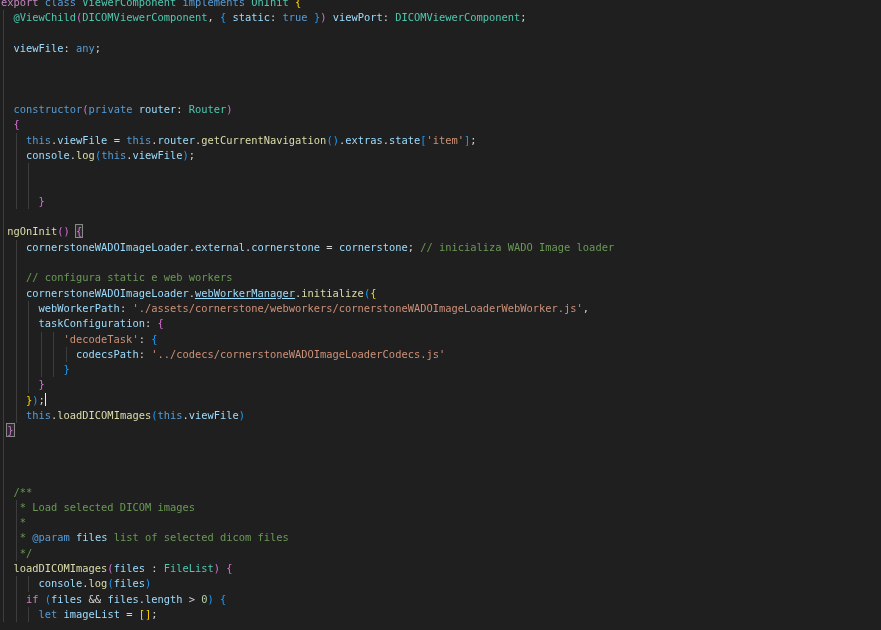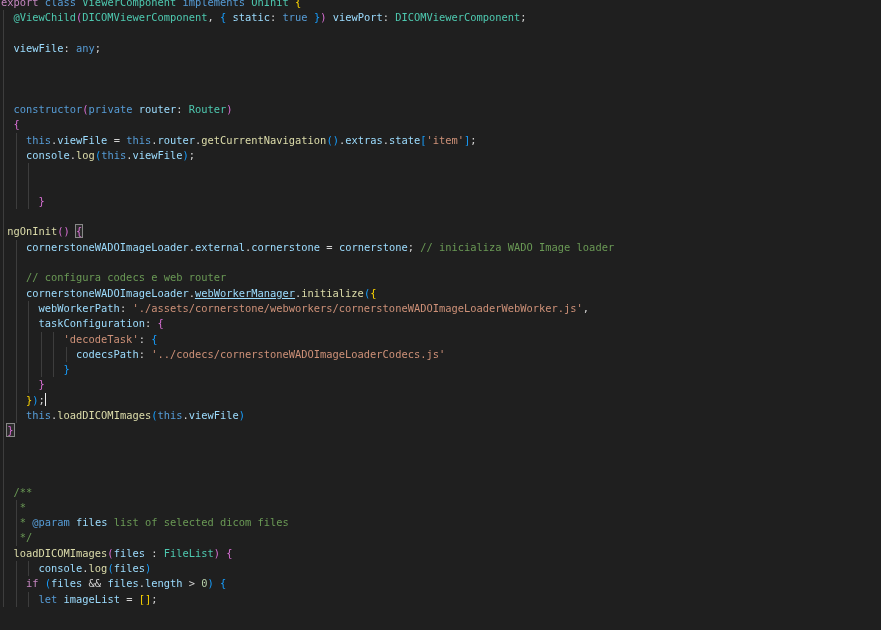--- a/index.html
+++ b/index.html
@@ -34,35 +34,36 @@
       <div class="ln" style="height: 15.3px; line-height: 15.3px;"><span class="g" style="left: 2px; background: rgb(61, 61, 61);"></span><span class="tok">  </span><span class="tok" style="color: rgb(218, 112, 214);">{</span></div>
       <div class="ln" style="height: 15.3px; line-height: 15.3px;"><span class="g" style="left: 2px; background: rgb(61, 61, 61);"></span><span class="g" style="left: 14.52px; background: rgb(61, 61, 61);"></span><span class="tok">    </span><span class="tok" style="color: rgb(86, 156, 214);">this</span><span class="tok" style="color: rgb(212, 212, 212);">.</span><span class="tok" style="color: rgb(156, 220, 254);">viewFile</span><span class="tok" style="color: rgb(212, 212, 212);"> = </span><span class="tok" style="color: rgb(86, 156, 214);">this</span><span class="tok" style="color: rgb(212, 212, 212);">.</span><span class="tok" style="color: rgb(156, 220, 254);">router</span><span class="tok" style="color: rgb(212, 212, 212);">.</span><span class="tok" style="color: rgb(220, 220, 170);">getCurrentNavigation</span><span class="tok" style="color: rgb(23, 159, 255);">()</span><span class="tok" style="color: rgb(212, 212, 212);">.</span><span class="tok" style="color: rgb(156, 220, 254);">extras</span><span class="tok" style="color: rgb(212, 212, 212);">.</span><span class="tok" style="color: rgb(156, 220, 254);">state</span><span class="tok" style="color: rgb(23, 159, 255);">[</span><span class="tok" style="color: rgb(206, 145, 120);">'item'</span><span class="tok" style="color: rgb(23, 159, 255);">]</span><span class="tok" style="color: rgb(212, 212, 212);">;</span></div>
       <div class="ln" style="height: 15.3px; line-height: 15.3px;"><span class="g" style="left: 2px; background: rgb(61, 61, 61);"></span><span class="g" style="left: 14.52px; background: rgb(61, 61, 61);"></span><span class="tok">    </span><span class="tok" style="color: rgb(156, 220, 254);">console</span><span class="tok" style="color: rgb(212, 212, 212);">.</span><span class="tok" style="color: rgb(220, 220, 170);">log</span><span class="tok" style="color: rgb(23, 159, 255);">(</span><span class="tok" style="color: rgb(86, 156, 214);">this</span><span class="tok" style="color: rgb(212, 212, 212);">.</span><span class="tok" style="color: rgb(156, 220, 254);">viewFile</span><span class="tok" style="color: rgb(23, 159, 255);">)</span><span class="tok" style="color: rgb(212, 212, 212);">;</span></div>
       <div class="ln" style="height: 15.3px; line-height: 15.3px;"><span class="g" style="left: 2px; background: rgb(61, 61, 61);"></span><span class="g" style="left: 14.52px; background: rgb(61, 61, 61);"></span><span class="g" style="left: 27.04px; background: rgb(61, 61, 61);"></span></div>
       <div class="ln" style="height: 15.3px; line-height: 15.3px;"><span class="g" style="left: 2px; background: rgb(61, 61, 61);"></span><span class="g" style="left: 14.52px; background: rgb(61, 61, 61);"></span><span class="g" style="left: 27.04px; background: rgb(61, 61, 61);"></span></div>
       <div class="ln" style="height: 15.3px; line-height: 15.3px;"><span class="g" style="left: 2px; background: rgb(61, 61, 61);"></span><span class="g" style="left: 14.52px; background: rgb(61, 61, 61);"></span><span class="g" style="left: 27.04px; background: rgb(61, 61, 61);"></span><span class="tok">      </span><span class="tok" style="color: rgb(218, 112, 214);">}</span></div>
       <div class="ln" style="height: 15.3px; line-height: 15.3px;"><span class="g" style="left: 2px; background: rgb(61, 61, 61);"></span></div>
       <div class="ln" style="height: 15.3px; line-height: 15.3px;"><span class="g" style="left: 2px; background: rgb(61, 61, 61);"></span><span class="tok"> </span><span class="tok" style="color: rgb(220, 220, 170);">ngOnInit</span><span class="tok" style="color: rgb(218, 112, 214);">()</span><span class="tok" style="color: rgb(212, 212, 212);"> </span><span class="tok bx" style="color: rgb(218, 112, 214);">{</span></div>
       <div class="ln" style="height: 15.3px; line-height: 15.3px;"><span class="g" style="left: 2px; background: rgb(61, 61, 61);"></span><span class="g" style="left: 14.52px; background: rgb(61, 61, 61);"></span><span class="tok">    </span><span class="tok" style="color: rgb(156, 220, 254);">cornerstoneWADOImageLoader</span><span class="tok" style="color: rgb(212, 212, 212);">.</span><span class="tok" style="color: rgb(156, 220, 254);">external</span><span class="tok" style="color: rgb(212, 212, 212);">.</span><span class="tok" style="color: rgb(156, 220, 254);">cornerstone</span><span class="tok" style="color: rgb(212, 212, 212);"> = </span><span class="tok" style="color: rgb(156, 220, 254);">cornerstone</span><span class="tok" style="color: rgb(212, 212, 212);">; </span><span class="tok" style="color: rgb(106, 153, 85);">// inicializa WADO Image loader</span></div>
       <div class="ln" style="height: 15.3px; line-height: 15.3px;"><span class="g" style="left: 2px; background: rgb(61, 61, 61);"></span><span class="g" style="left: 14.52px; background: rgb(61, 61, 61);"></span></div>
-      <div class="ln" style="height: 15.3px; line-height: 15.3px;"><span class="g" style="left: 2px; background: rgb(61, 61, 61);"></span><span class="g" style="left: 14.52px; background: rgb(61, 61, 61);"></span><span class="tok">    </span><span class="tok" style="color: rgb(106, 153, 85);">// configura codecs e web router</span></div>
+      <div class="ln" style="height: 15.3px; line-height: 15.3px;"><span class="g" style="left: 2px; background: rgb(61, 61, 61);"></span><span class="g" style="left: 14.52px; background: rgb(61, 61, 61);"></span><span class="tok">    </span><span class="tok" style="color: rgb(106, 153, 85);">// configura static e web workers</span></div>
       <div class="ln" style="height: 15.3px; line-height: 15.3px;"><span class="g" style="left: 2px; background: rgb(61, 61, 61);"></span><span class="g" style="left: 14.52px; background: rgb(61, 61, 61);"></span><span class="tok">    </span><span class="tok" style="color: rgb(156, 220, 254);">cornerstoneWADOImageLoader</span><span class="tok" style="color: rgb(212, 212, 212);">.</span><span class="tok und" style="color: rgb(156, 220, 254);">webWorkerManager</span><span class="tok" style="color: rgb(212, 212, 212);">.</span><span class="tok" style="color: rgb(220, 220, 170);">initialize</span><span class="tok" style="color: rgb(23, 159, 255);">(</span><span class="tok" style="color: rgb(255, 215, 0);">{</span></div>
       <div class="ln" style="height: 15.3px; line-height: 15.3px;"><span class="g" style="left: 2px; background: rgb(61, 61, 61);"></span><span class="g" style="left: 14.52px; background: rgb(61, 61, 61);"></span><span class="g" style="left: 27.04px; background: rgb(61, 61, 61);"></span><span class="tok">      </span><span class="tok" style="color: rgb(156, 220, 254);">webWorkerPath</span><span class="tok" style="color: rgb(212, 212, 212);">: </span><span class="tok" style="color: rgb(206, 145, 120);">'./assets/cornerstone/webworkers/cornerstoneWADOImageLoaderWebWorker.js'</span><span class="tok" style="color: rgb(212, 212, 212);">,</span></div>
       <div class="ln" style="height: 15.3px; line-height: 15.3px;"><span class="g" style="left: 2px; background: rgb(61, 61, 61);"></span><span class="g" style="left: 14.52px; background: rgb(61, 61, 61);"></span><span class="g" style="left: 27.04px; background: rgb(61, 61, 61);"></span><span class="tok">      </span><span class="tok" style="color: rgb(156, 220, 254);">taskConfiguration</span><span class="tok" style="color: rgb(212, 212, 212);">: </span><span class="tok" style="color: rgb(218, 112, 214);">{</span></div>
       <div class="ln" style="height: 15.3px; line-height: 15.3px;"><span class="g" style="left: 2px; background: rgb(61, 61, 61);"></span><span class="g" style="left: 14.52px; background: rgb(61, 61, 61);"></span><span class="g" style="left: 27.04px; background: rgb(61, 61, 61);"></span><span class="g" style="left: 39.56px; background: rgb(61, 61, 61);"></span><span class="g" style="left: 52.08px; background: rgb(61, 61, 61);"></span><span class="tok">          </span><span class="tok" style="color: rgb(206, 145, 120);">'decodeTask'</span><span class="tok" style="color: rgb(212, 212, 212);">: </span><span class="tok" style="color: rgb(23, 159, 255);">{</span></div>
       <div class="ln" style="height: 15.3px; line-height: 15.3px;"><span class="g" style="left: 2px; background: rgb(61, 61, 61);"></span><span class="g" style="left: 14.52px; background: rgb(61, 61, 61);"></span><span class="g" style="left: 27.04px; background: rgb(61, 61, 61);"></span><span class="g" style="left: 39.56px; background: rgb(61, 61, 61);"></span><span class="g" style="left: 52.08px; background: rgb(61, 61, 61);"></span><span class="g" style="left: 64.6px; background: rgb(61, 61, 61);"></span><span class="tok">            </span><span class="tok" style="color: rgb(156, 220, 254);">codecsPath</span><span class="tok" style="color: rgb(212, 212, 212);">: </span><span class="tok" style="color: rgb(206, 145, 120);">'../codecs/cornerstoneWADOImageLoaderCodecs.js'</span></div>
       <div class="ln" style="height: 15.3px; line-height: 15.3px;"><span class="g" style="left: 2px; background: rgb(61, 61, 61);"></span><span class="g" style="left: 14.52px; background: rgb(61, 61, 61);"></span><span class="g" style="left: 27.04px; background: rgb(61, 61, 61);"></span><span class="g" style="left: 39.56px; background: rgb(61, 61, 61);"></span><span class="g" style="left: 52.08px; background: rgb(61, 61, 61);"></span><span class="tok">          </span><span class="tok" style="color: rgb(23, 159, 255);">}</span></div>
       <div class="ln" style="height: 15.3px; line-height: 15.3px;"><span class="g" style="left: 2px; background: rgb(61, 61, 61);"></span><span class="g" style="left: 14.52px; background: rgb(61, 61, 61);"></span><span class="g" style="left: 27.04px; background: rgb(61, 61, 61);"></span><span class="tok">      </span><span class="tok" style="color: rgb(218, 112, 214);">}</span></div>
       <div class="ln" style="height: 15.3px; line-height: 15.3px;"><span class="g" style="left: 2px; background: rgb(61, 61, 61);"></span><span class="g" style="left: 14.52px; background: rgb(61, 61, 61);"></span><span class="tok">    </span><span class="tok" style="color: rgb(255, 215, 0);">}</span><span class="tok" style="color: rgb(23, 159, 255);">)</span><span class="tok" style="color: rgb(212, 212, 212);">;</span><span class="cur" style="background: rgb(238, 238, 238);"></span></div>
       <div class="ln" style="height: 15.3px; line-height: 15.3px;"><span class="g" style="left: 2px; background: rgb(61, 61, 61);"></span><span class="g" style="left: 14.52px; background: rgb(61, 61, 61);"></span><span class="tok">    </span><span class="tok" style="color: rgb(86, 156, 214);">this</span><span class="tok" style="color: rgb(212, 212, 212);">.</span><span class="tok" style="color: rgb(220, 220, 170);">loadDICOMImages</span><span class="tok" style="color: rgb(23, 159, 255);">(</span><span class="tok" style="color: rgb(86, 156, 214);">this</span><span class="tok" style="color: rgb(212, 212, 212);">.</span><span class="tok" style="color: rgb(156, 220, 254);">viewFile</span><span class="tok" style="color: rgb(23, 159, 255);">)</span></div>
       <div class="ln" style="height: 15.3px; line-height: 15.3px;"><span class="g" style="left: 2px; background: rgb(61, 61, 61);"></span><span class="tok"> </span><span class="tok bx" style="color: rgb(218, 112, 214);">}</span></div>
       <div class="ln" style="height: 15.3px; line-height: 15.3px;"><span class="g" style="left: 2px; background: rgb(61, 61, 61);"></span></div>
       <div class="ln" style="height: 15.3px; line-height: 15.3px;"><span class="g" style="left: 2px; background: rgb(61, 61, 61);"></span></div>
       <div class="ln" style="height: 15.3px; line-height: 15.3px;"><span class="g" style="left: 2px; background: rgb(61, 61, 61);"></span></div>
       <div class="ln" style="height: 15.3px; line-height: 15.3px;"><span class="g" style="left: 2px; background: rgb(61, 61, 61);"></span><span class="tok">  </span><span class="tok" style="color: rgb(106, 153, 85);">/**</span></div>
+      <div class="ln" style="height: 15.3px; line-height: 15.3px;"><span class="g" style="left: 2px; background: rgb(61, 61, 61);"></span><span class="g" style="left: 14.52px; background: rgb(61, 61, 61);"></span><span class="tok">   </span><span class="tok" style="color: rgb(106, 153, 85);">* Load selected DICOM images</span></div>
       <div class="ln" style="height: 15.3px; line-height: 15.3px;"><span class="g" style="left: 2px; background: rgb(61, 61, 61);"></span><span class="g" style="left: 14.52px; background: rgb(61, 61, 61);"></span><span class="tok">   </span><span class="tok" style="color: rgb(106, 153, 85);">*</span></div>
       <div class="ln" style="height: 15.3px; line-height: 15.3px;"><span class="g" style="left: 2px; background: rgb(61, 61, 61);"></span><span class="g" style="left: 14.52px; background: rgb(61, 61, 61);"></span><span class="tok">   </span><span class="tok" style="color: rgb(106, 153, 85);">* </span><span class="tok" style="color: rgb(86, 156, 214);">@param</span><span class="tok" style="color: rgb(106, 153, 85);"> </span><span class="tok" style="color: rgb(156, 220, 254);">files</span><span class="tok" style="color: rgb(106, 153, 85);"> list of selected dicom files</span></div>
       <div class="ln" style="height: 15.3px; line-height: 15.3px;"><span class="g" style="left: 2px; background: rgb(61, 61, 61);"></span><span class="g" style="left: 14.52px; background: rgb(61, 61, 61);"></span><span class="tok">   </span><span class="tok" style="color: rgb(106, 153, 85);">*/</span></div>
       <div class="ln" style="height: 15.3px; line-height: 15.3px;"><span class="g" style="left: 2px; background: rgb(61, 61, 61);"></span><span class="tok">  </span><span class="tok" style="color: rgb(220, 220, 170);">loadDICOMImages</span><span class="tok" style="color: rgb(218, 112, 214);">(</span><span class="tok" style="color: rgb(156, 220, 254);">files</span><span class="tok" style="color: rgb(212, 212, 212);"> : </span><span class="tok" style="color: rgb(78, 201, 176);">FileList</span><span class="tok" style="color: rgb(218, 112, 214);">)</span><span class="tok" style="color: rgb(212, 212, 212);"> </span><span class="tok" style="color: rgb(218, 112, 214);">{</span></div>
       <div class="ln" style="height: 15.3px; line-height: 15.3px;"><span class="g" style="left: 2px; background: rgb(61, 61, 61);"></span><span class="g" style="left: 14.52px; background: rgb(61, 61, 61);"></span><span class="g" style="left: 27.04px; background: rgb(61, 61, 61);"></span><span class="tok">      </span><span class="tok" style="color: rgb(156, 220, 254);">console</span><span class="tok" style="color: rgb(212, 212, 212);">.</span><span class="tok" style="color: rgb(220, 220, 170);">log</span><span class="tok" style="color: rgb(23, 159, 255);">(</span><span class="tok" style="color: rgb(156, 220, 254);">files</span><span class="tok" style="color: rgb(23, 159, 255);">)</span></div>
       <div class="ln" style="height: 15.3px; line-height: 15.3px;"><span class="g" style="left: 2px; background: rgb(61, 61, 61);"></span><span class="g" style="left: 14.52px; background: rgb(61, 61, 61);"></span><span class="tok">    </span><span class="tok" style="color: rgb(197, 134, 192);">if</span><span class="tok" style="color: rgb(212, 212, 212);"> </span><span class="tok" style="color: rgb(23, 159, 255);">(</span><span class="tok" style="color: rgb(156, 220, 254);">files</span><span class="tok" style="color: rgb(212, 212, 212);"> &amp;&amp; </span><span class="tok" style="color: rgb(156, 220, 254);">files</span><span class="tok" style="color: rgb(212, 212, 212);">.</span><span class="tok" style="color: rgb(156, 220, 254);">length</span><span class="tok" style="color: rgb(212, 212, 212);"> &gt; </span><span class="tok" style="color: rgb(181, 206, 168);">0</span><span class="tok" style="color: rgb(23, 159, 255);">)</span><span class="tok" style="color: rgb(212, 212, 212);"> </span><span class="tok" style="color: rgb(23, 159, 255);">{</span></div>
       <div class="ln" style="height: 15.3px; line-height: 15.3px;"><span class="g" style="left: 2px; background: rgb(61, 61, 61);"></span><span class="g" style="left: 14.52px; background: rgb(61, 61, 61);"></span><span class="g" style="left: 27.04px; background: rgb(61, 61, 61);"></span><span class="tok">      </span><span class="tok" style="color: rgb(86, 156, 214);">let</span><span class="tok" style="color: rgb(212, 212, 212);"> </span><span class="tok" style="color: rgb(156, 220, 254);">imageList</span><span class="tok" style="color: rgb(212, 212, 212);"> = </span><span class="tok" style="color: rgb(255, 215, 0);">[]</span><span class="tok" style="color: rgb(212, 212, 212);">;</span></div>
     </div>
 </div>
 

